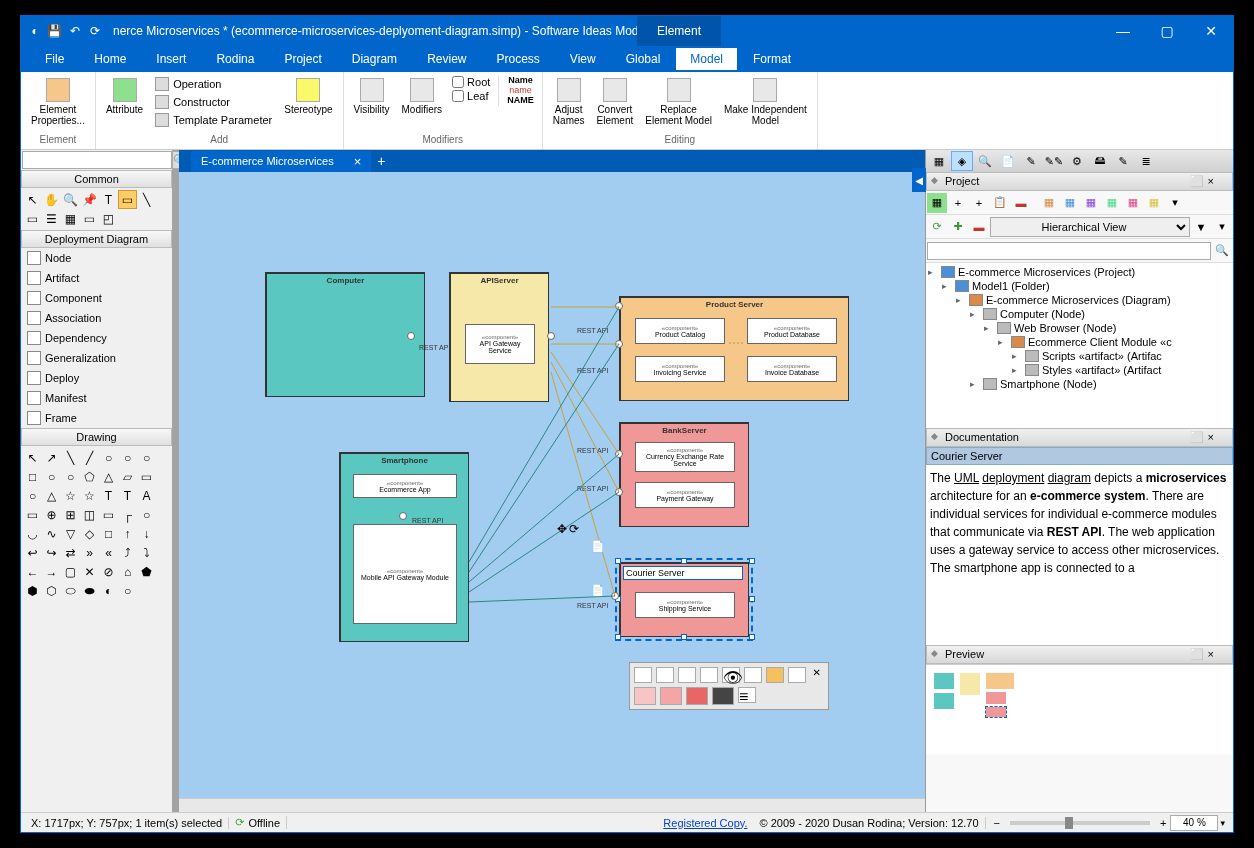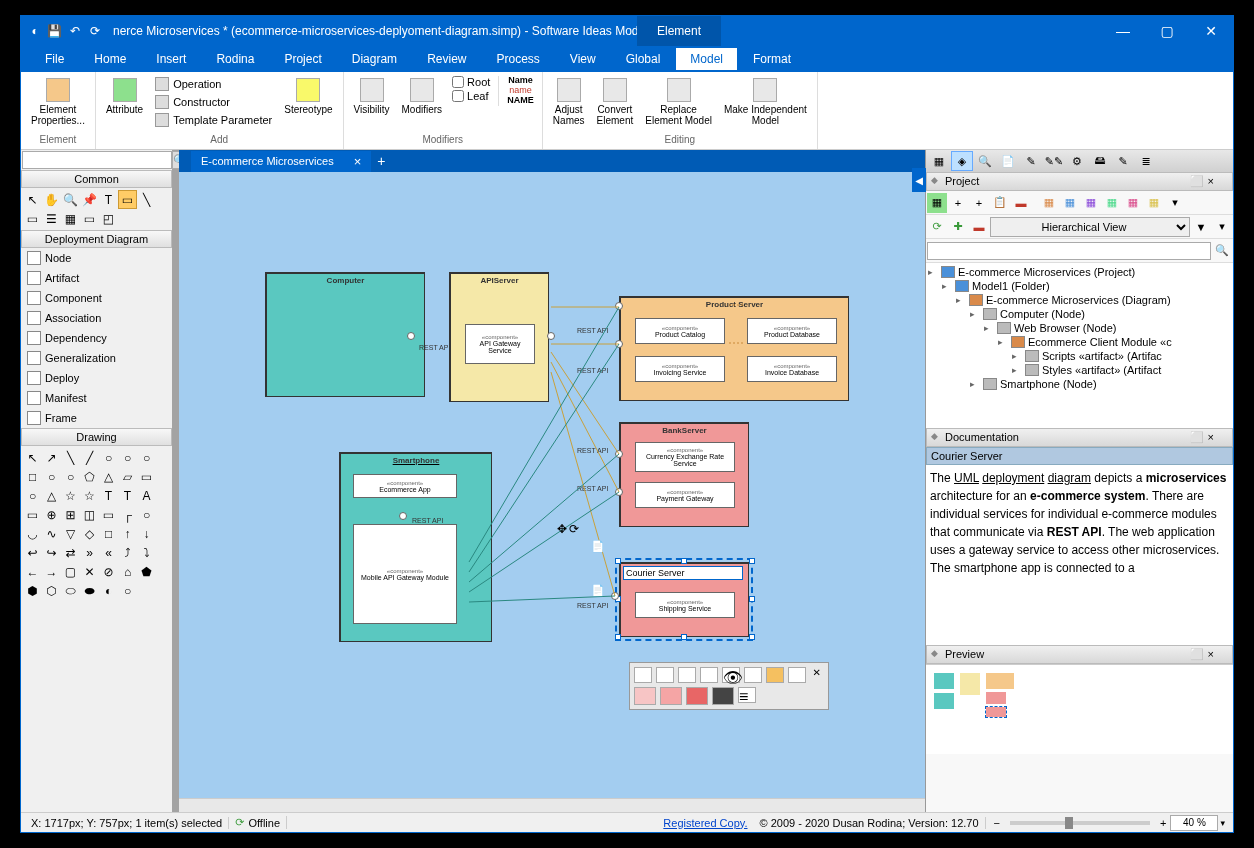--- a/index.html
+++ b/index.html
@@ -445,21 +445,21 @@
         <div class="handle" style="left:502px;top:386px"></div>
         <div class="handle" style="left:570px;top:386px"></div>
         <div class="handle" style="left:436px;top:424px"></div>
         <div class="handle" style="left:570px;top:424px"></div>
         <div class="handle" style="left:436px;top:462px"></div>
         <div class="handle" style="left:502px;top:462px"></div>
         <div class="handle" style="left:570px;top:462px"></div>
         <div class="port" style="left:432px;top:420px"></div>
         <div class="rest-label" style="left:398px;top:430px">REST API</div>
 
-        <div class="dnode teal dnode-3d" style="left:160px;top:280px;width:153px;height:190px;text-decoration:underline;">
+        <div class="dnode teal dnode-3d" style="left:160px;top:280px;width:130px;height:190px;">
           <div class="dnode-label">Smartphone</div>
           <div class="comp" style="left:12px;top:20px;width:104px;height:24px">
               <span class="stereo">«component»</span>
               <span>Ecommerce App</span>
             </div>
           <div class="comp" style="left:12px;top:70px;width:104px;height:100px">
               <span class="stereo">«component»</span>
               <span>Mobile API Gateway Module</span>
             </div>
         </div>

